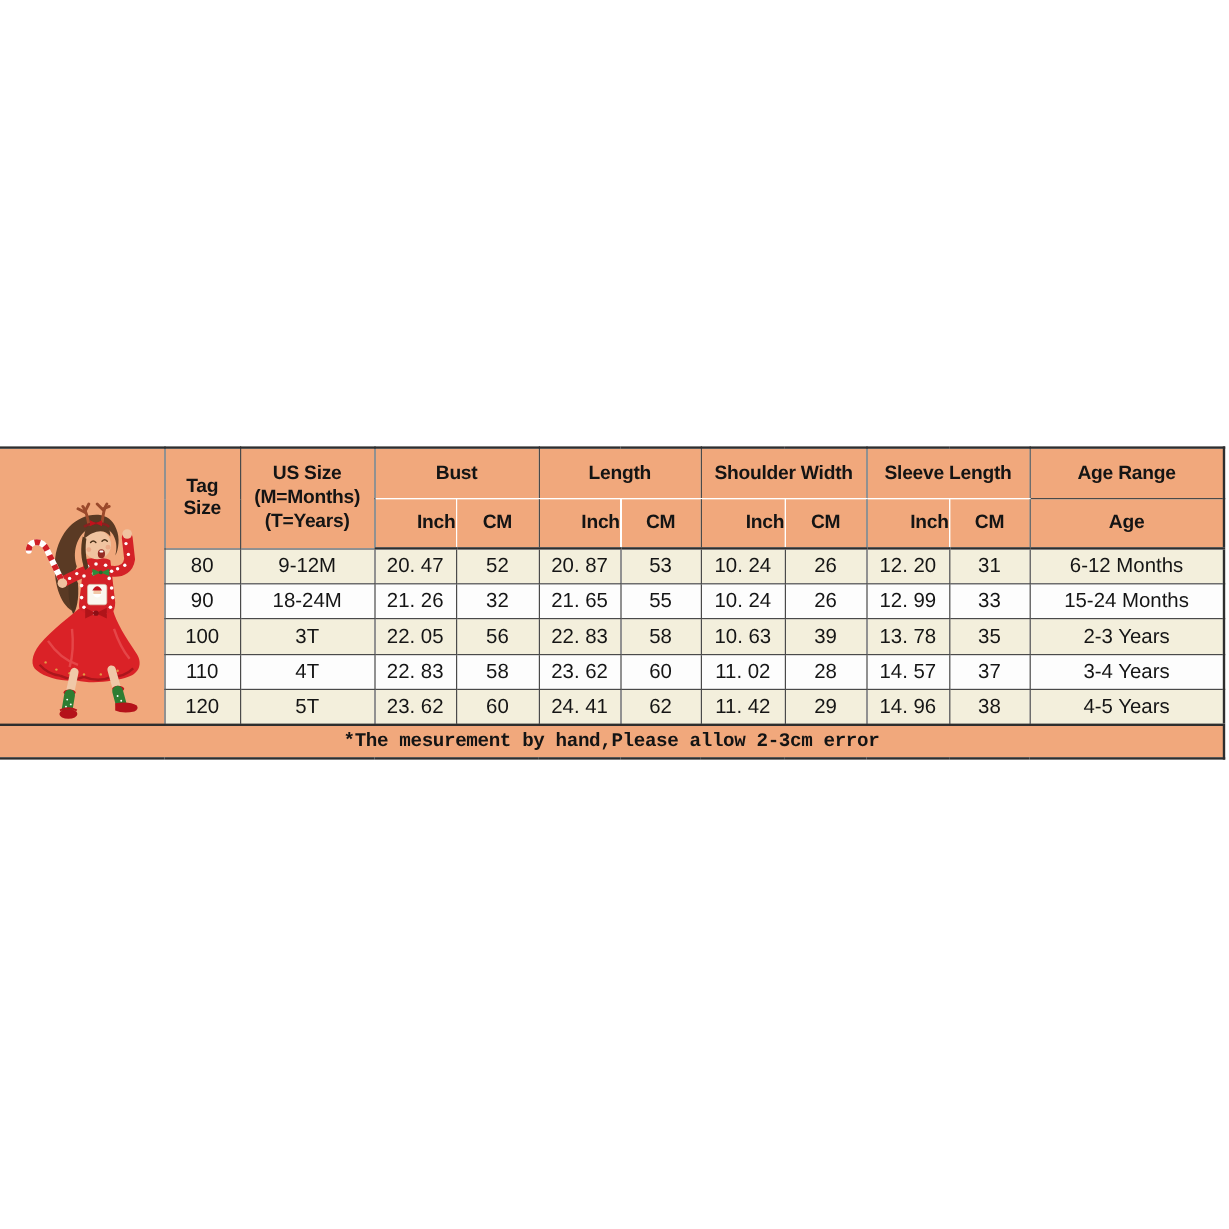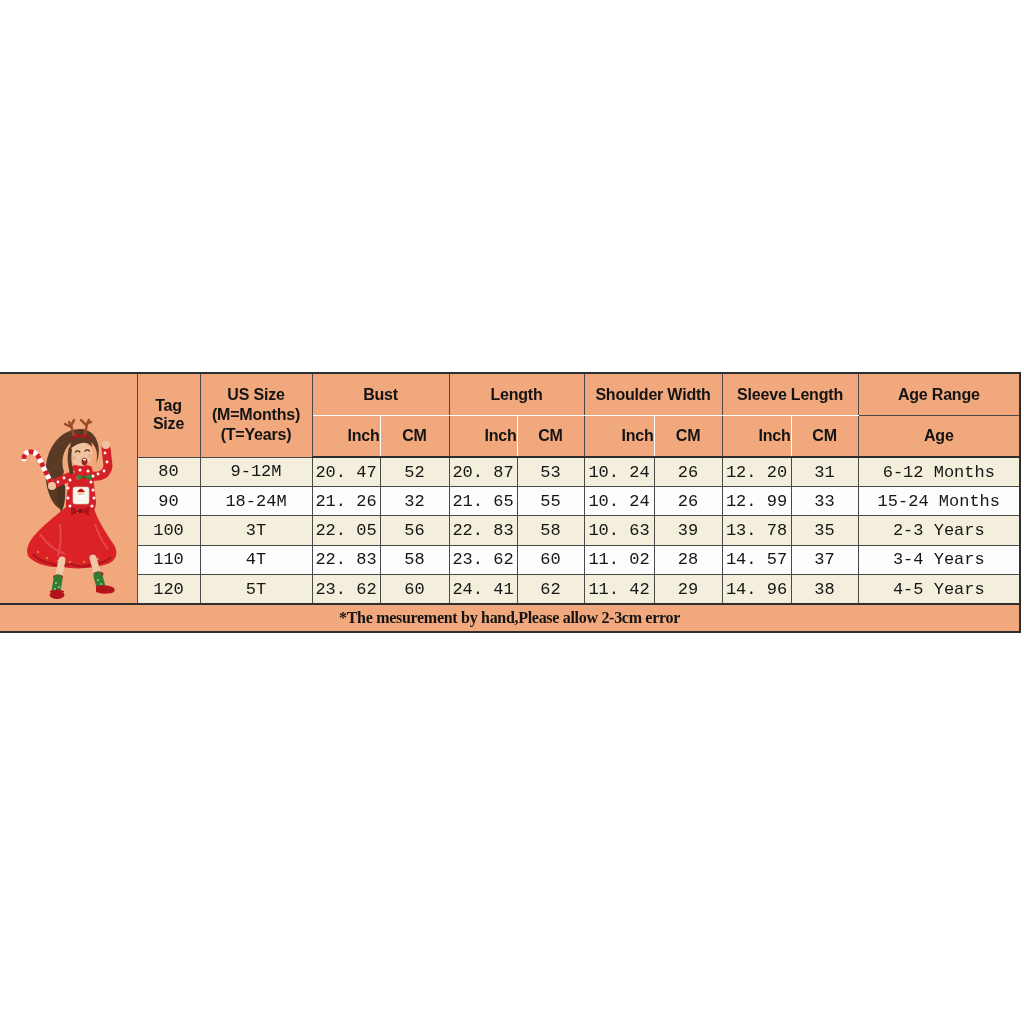--- a/index.html
+++ b/index.html
@@ -38,34 +38,34 @@
   .r-sub th{border-top:1px solid var(--light);border-bottom:2px solid var(--dark2);}
   .r-sub th.sub-age{border-top:1px solid var(--dark);}
   .sub-in{border-right:1px solid var(--light);text-align:right;}
   .sub-cm{border-left:1px solid var(--light);}
   
   .r-grp{height:42px;}
   .r-sub{height:41px;}
   .r-data{height:29px;}
   .r-note{height:28px;}
   .r-data td{
-    font-family:Liberation Mono, monospace;
+    font-family:Liberation Sans, sans-serif;
     font-size:17px;color:#151515;white-space:nowrap;
   }
   .bg-cream td{background:var(--cream);}
   .bg-white td{background:var(--rowwhite);}
   
   .girl-cell{
     background:var(--peach);border-left:0;padding:0;vertical-align:bottom;
   }
   .girl-cell svg{display:block;}
   
   .note-cell{
     border-top:2px solid var(--dark2);border-left:0;background:var(--peach);
-    font-family:Liberation Serif, serif;font-weight:bold;
+    font-family:Liberation Mono, monospace;font-weight:bold;
     font-size:16px;letter-spacing:-0.3px;color:#141414;
   }
 </style>
 </head>
 <body>
 
 <div class="band">
   <table class="size-chart">
     <colgroup>
       <col style="width:137px">

